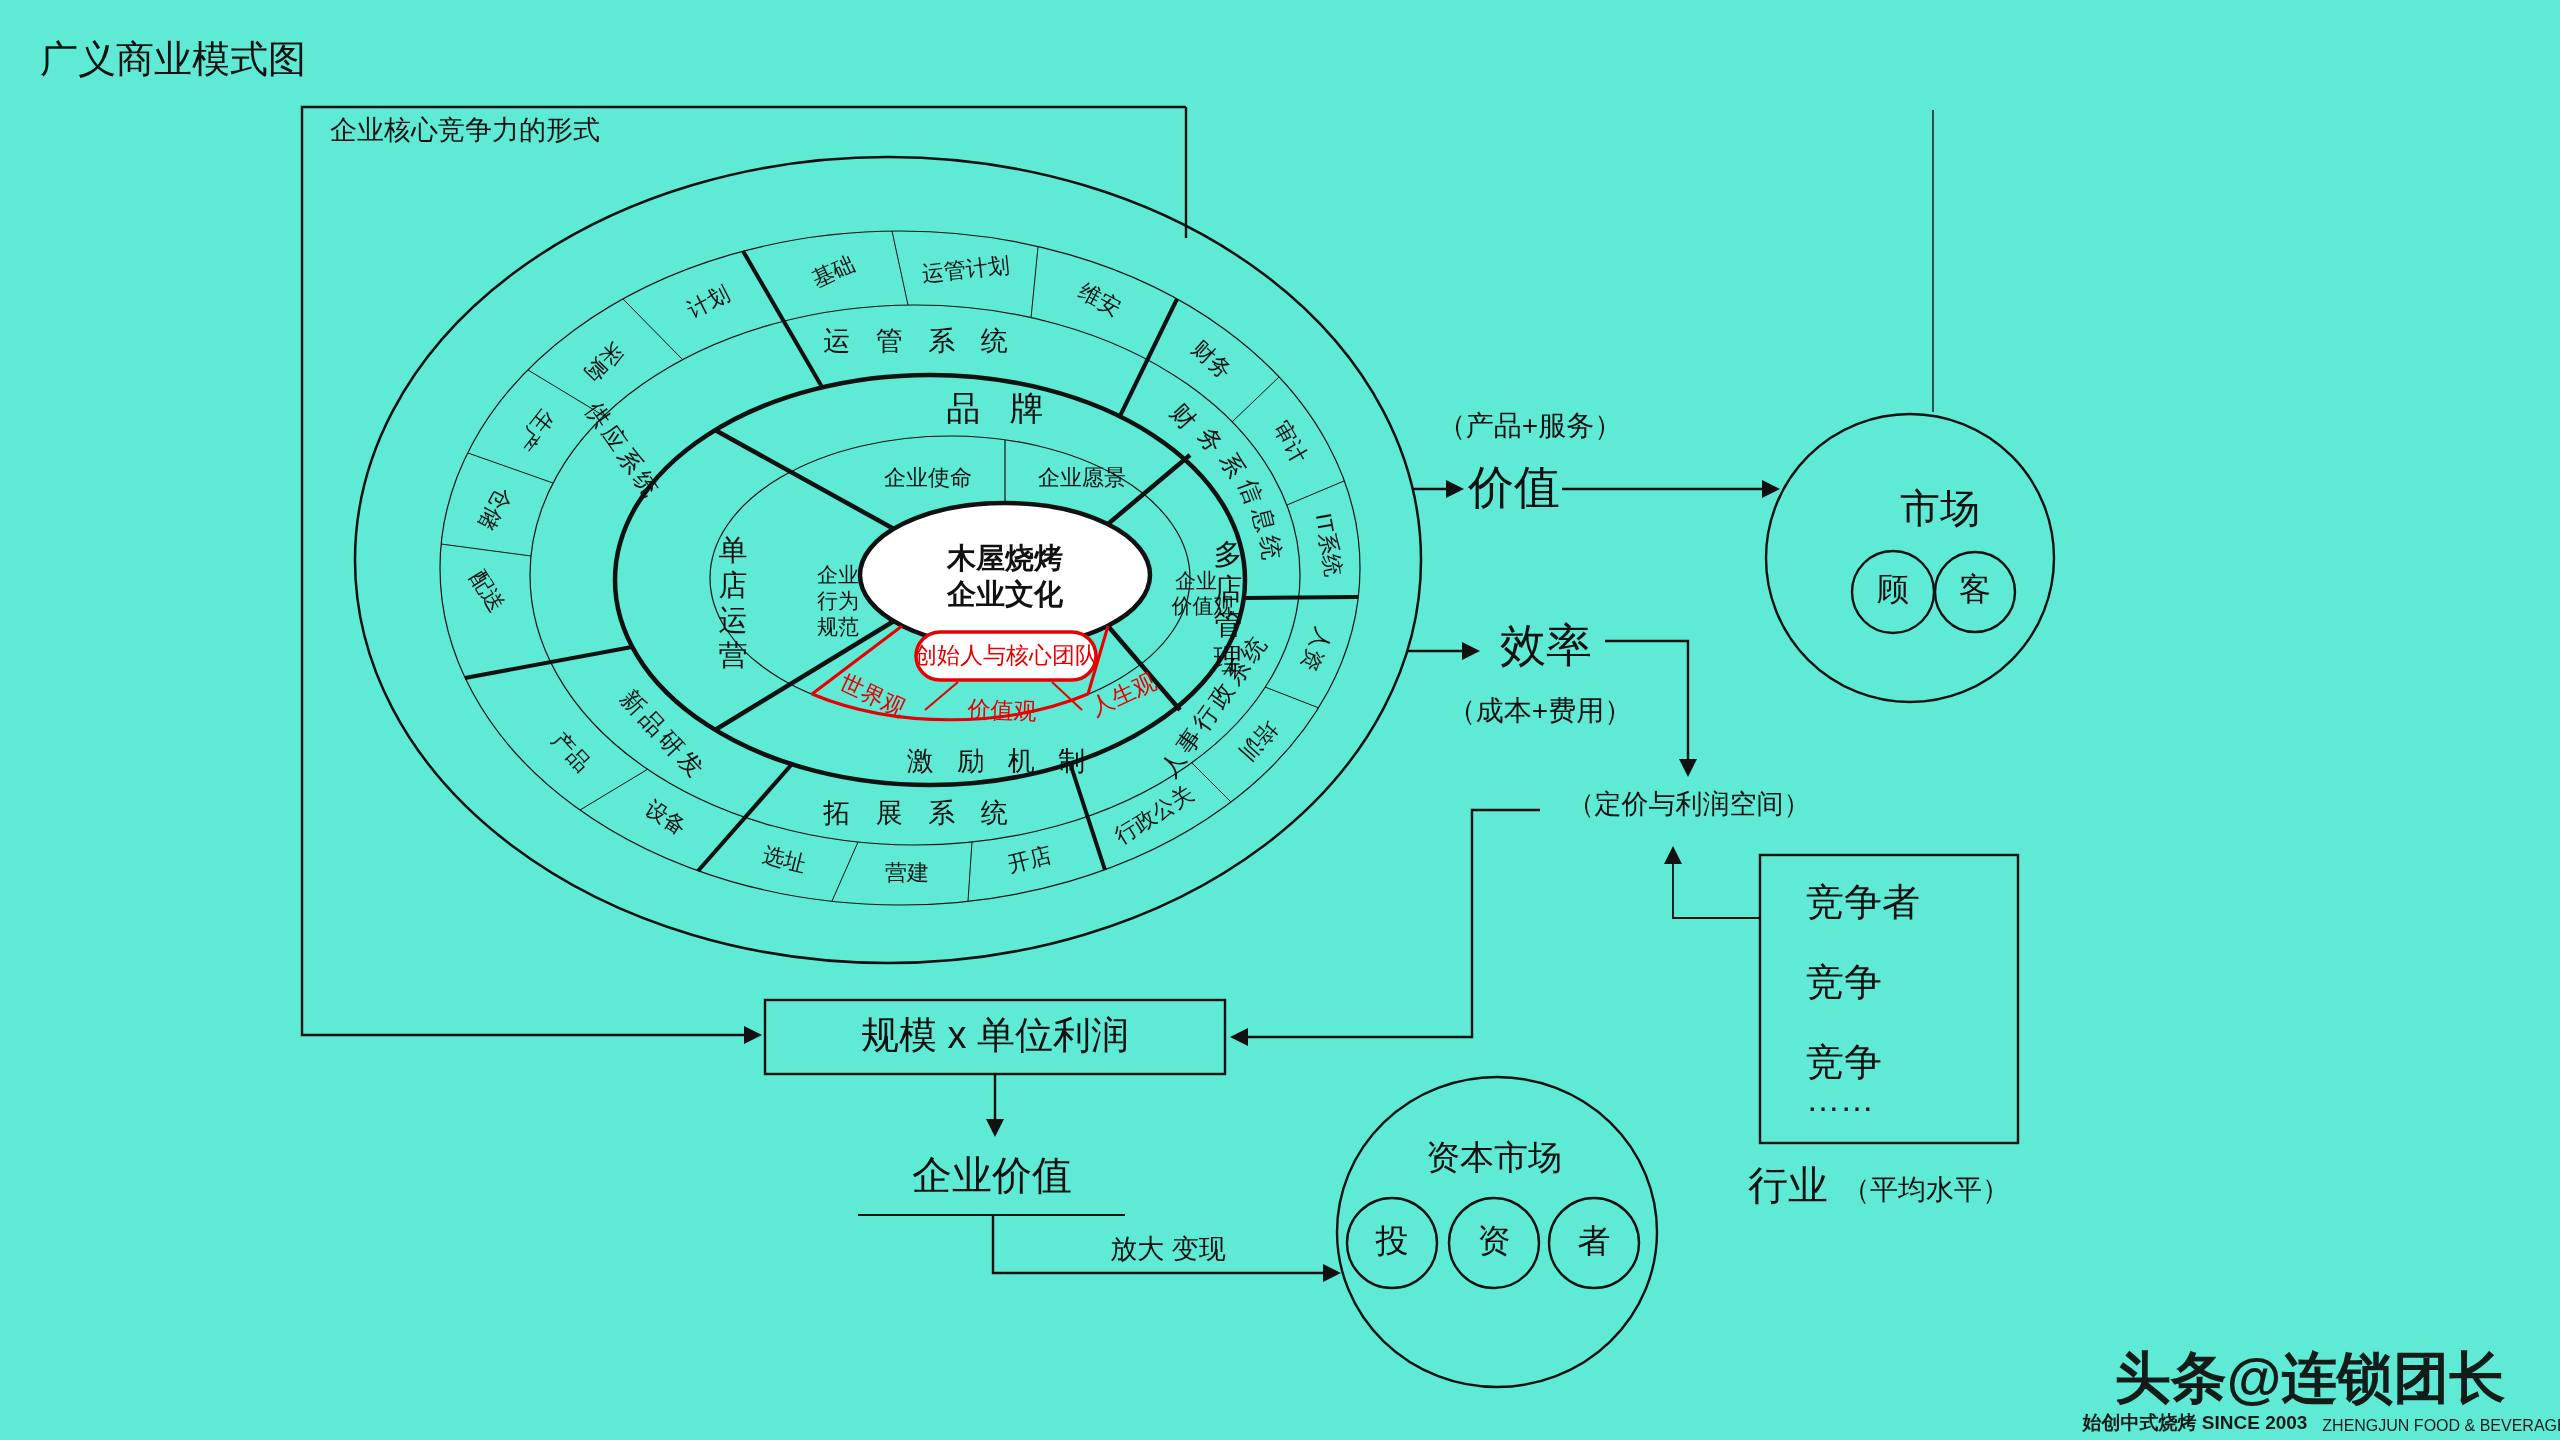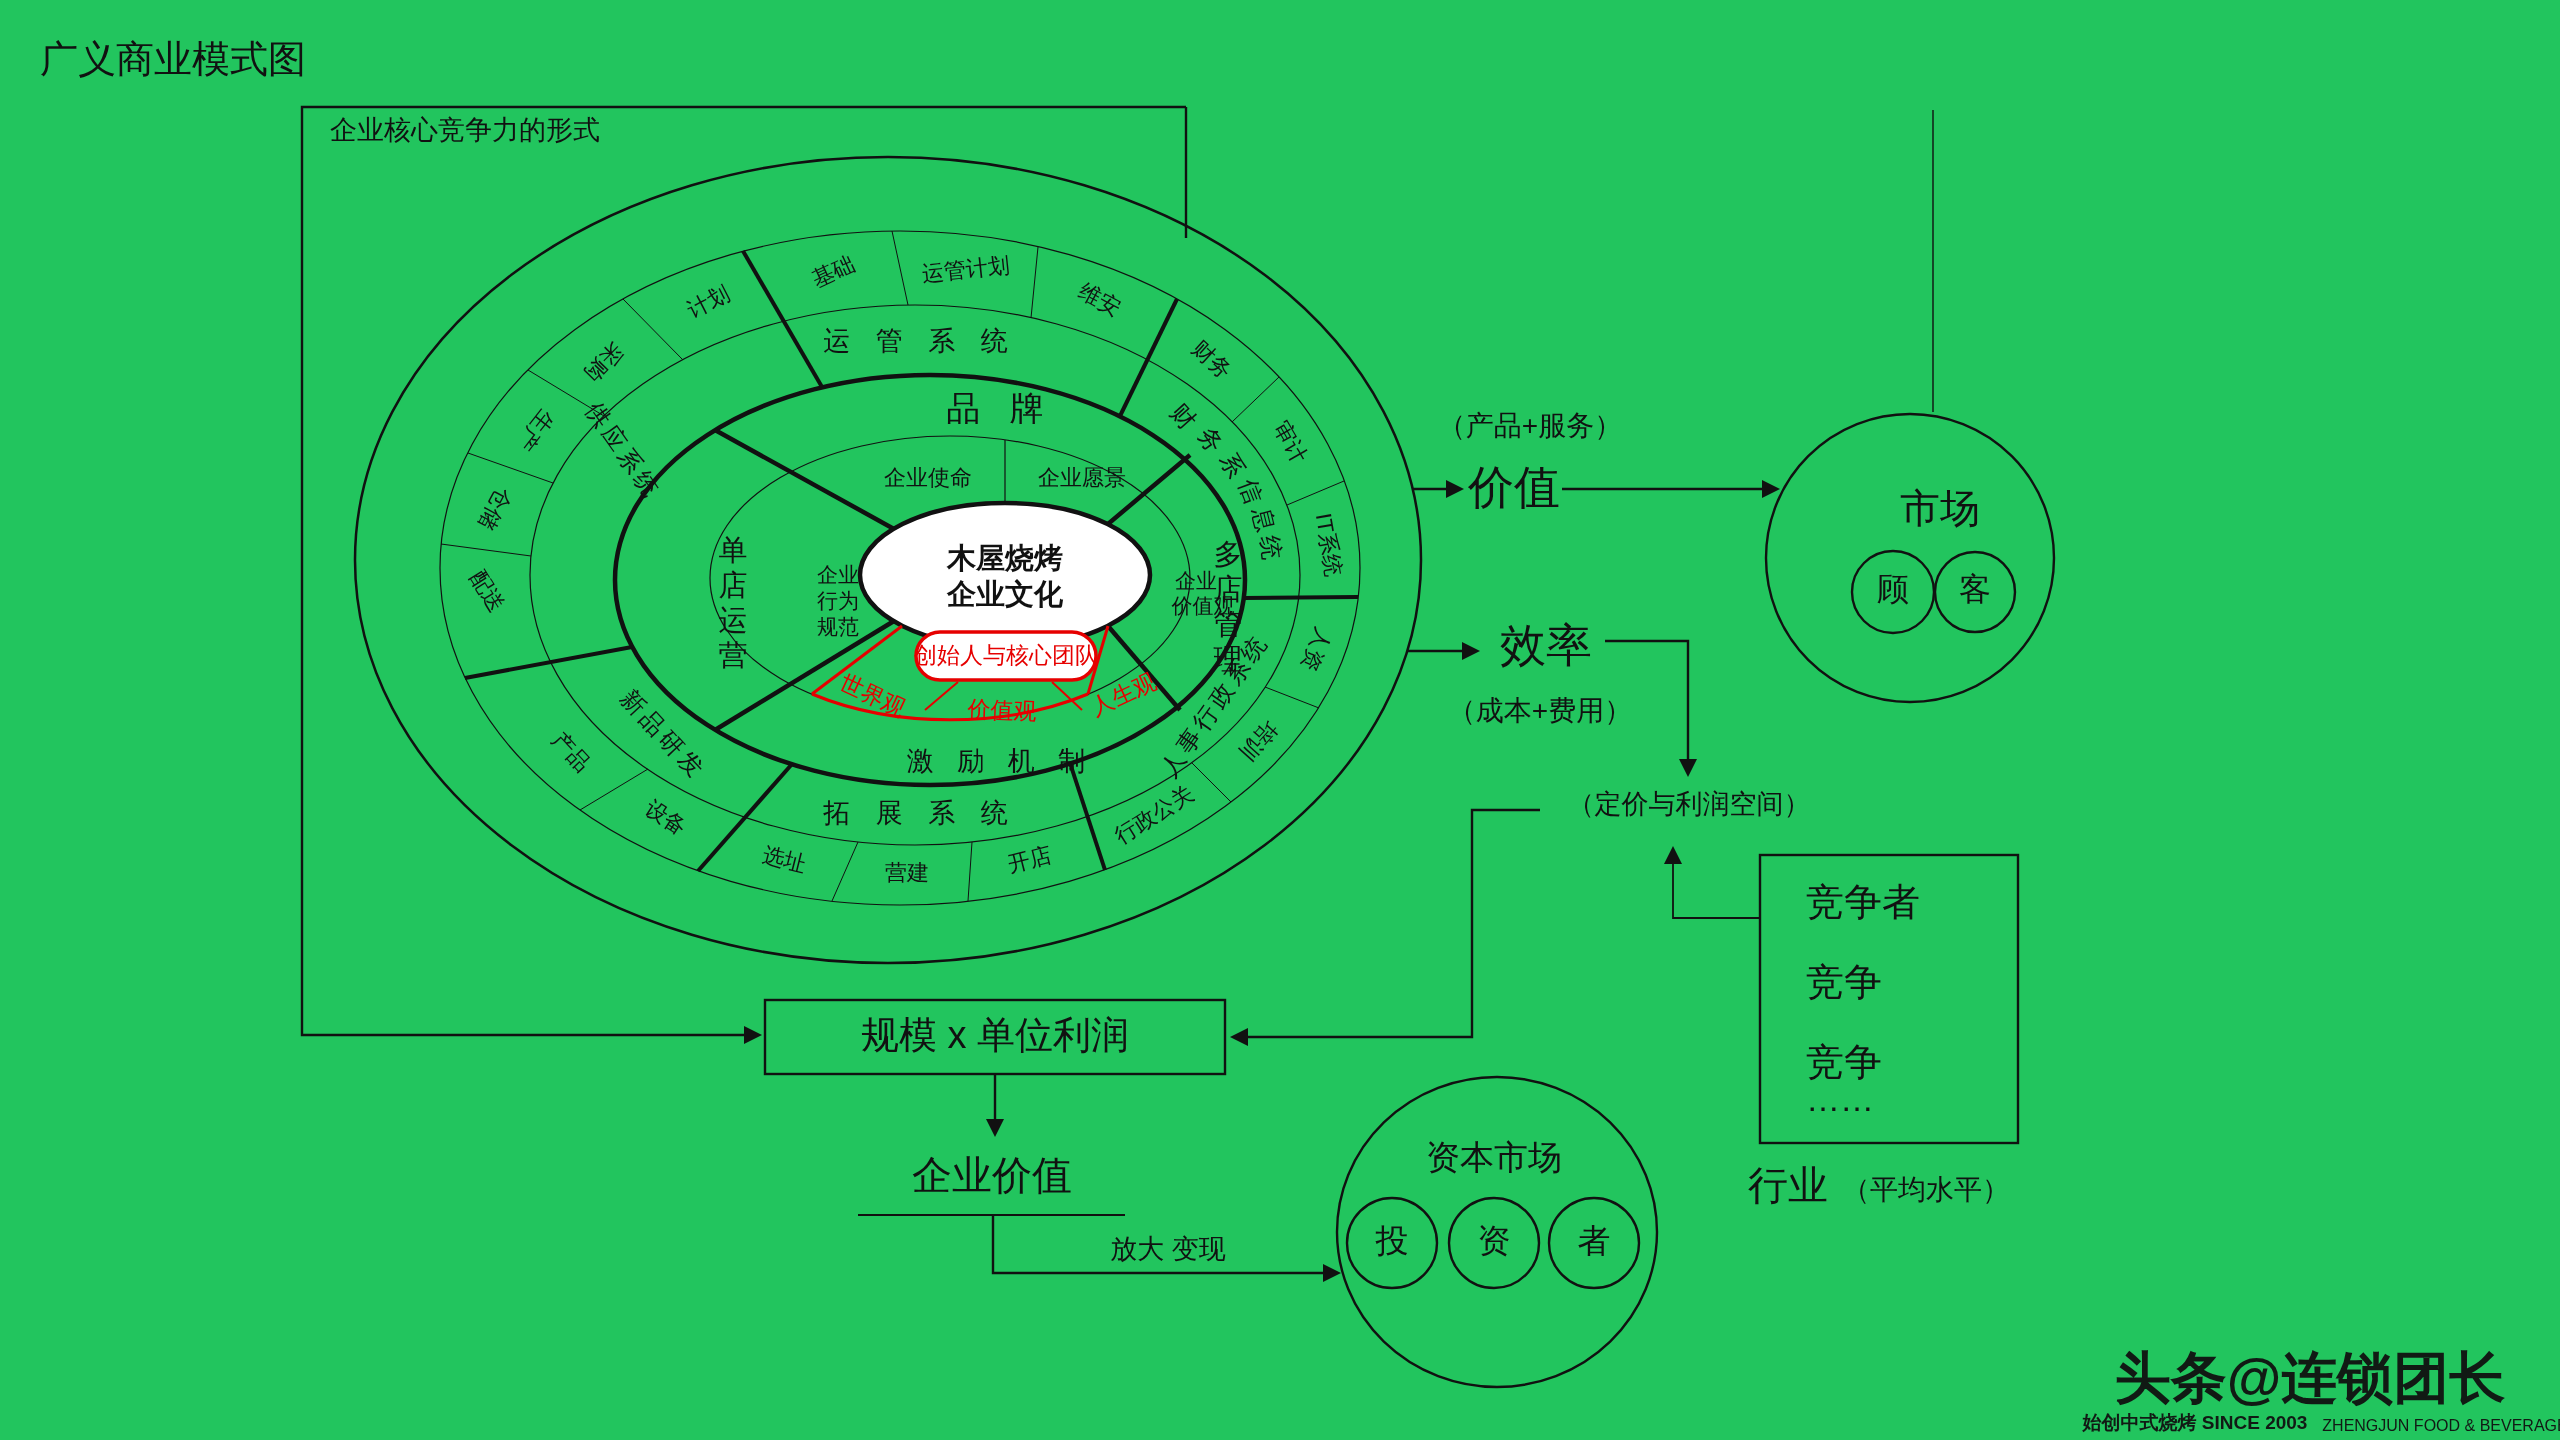--- a/index.html
+++ b/index.html
@@ -1,16 +1,16 @@
 <!DOCTYPE html>
 <html><head>
 <meta charset="utf-8">
 <style>
   html,body{margin:0;padding:0;background:#fff;}
-  #stage{position:relative;width:2560px;height:1440px;background:#22c55e;overflow:hidden;
+  #stage{position:relative;width:2560px;height:1440px;background:#5eead4;overflow:hidden;
          font-family:"Liberation Sans",sans-serif;}
   svg{position:absolute;left:0;top:0;}
   svg text{font-family:"Liberation Sans",sans-serif;fill:#111;text-anchor:middle;dominant-baseline:middle;}
   .ink{stroke:#111;fill:none;}
   .red-s{stroke:#e60000;fill:none;}
   .red-t{fill:#e60000;}
   .ta-s{text-anchor:start;}
   .semi{font-weight:600;}
   .bold{font-weight:700;}
   .head{fill:#111;stroke:none;}

